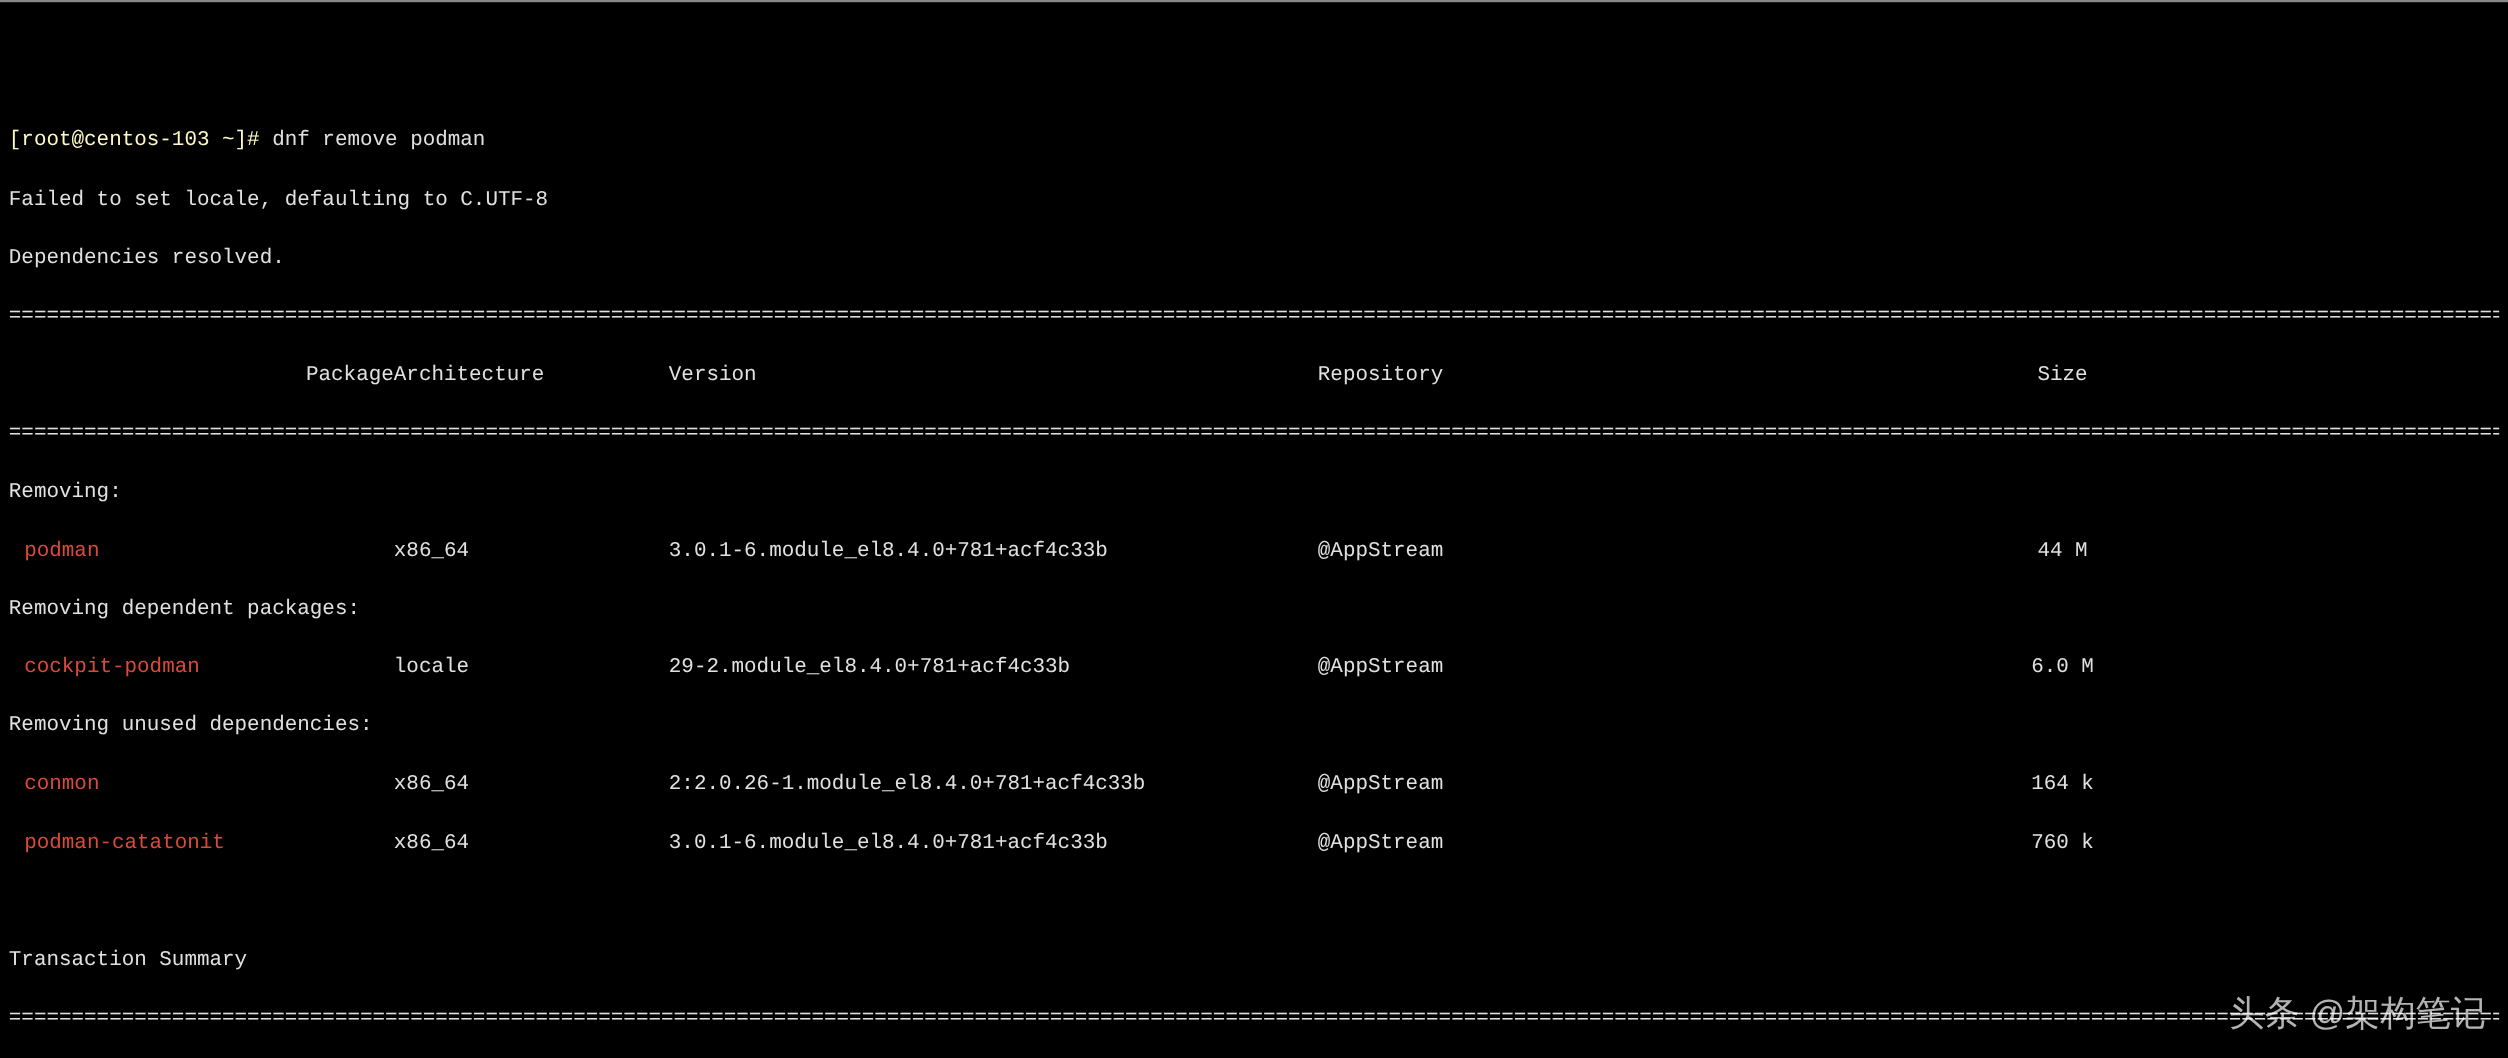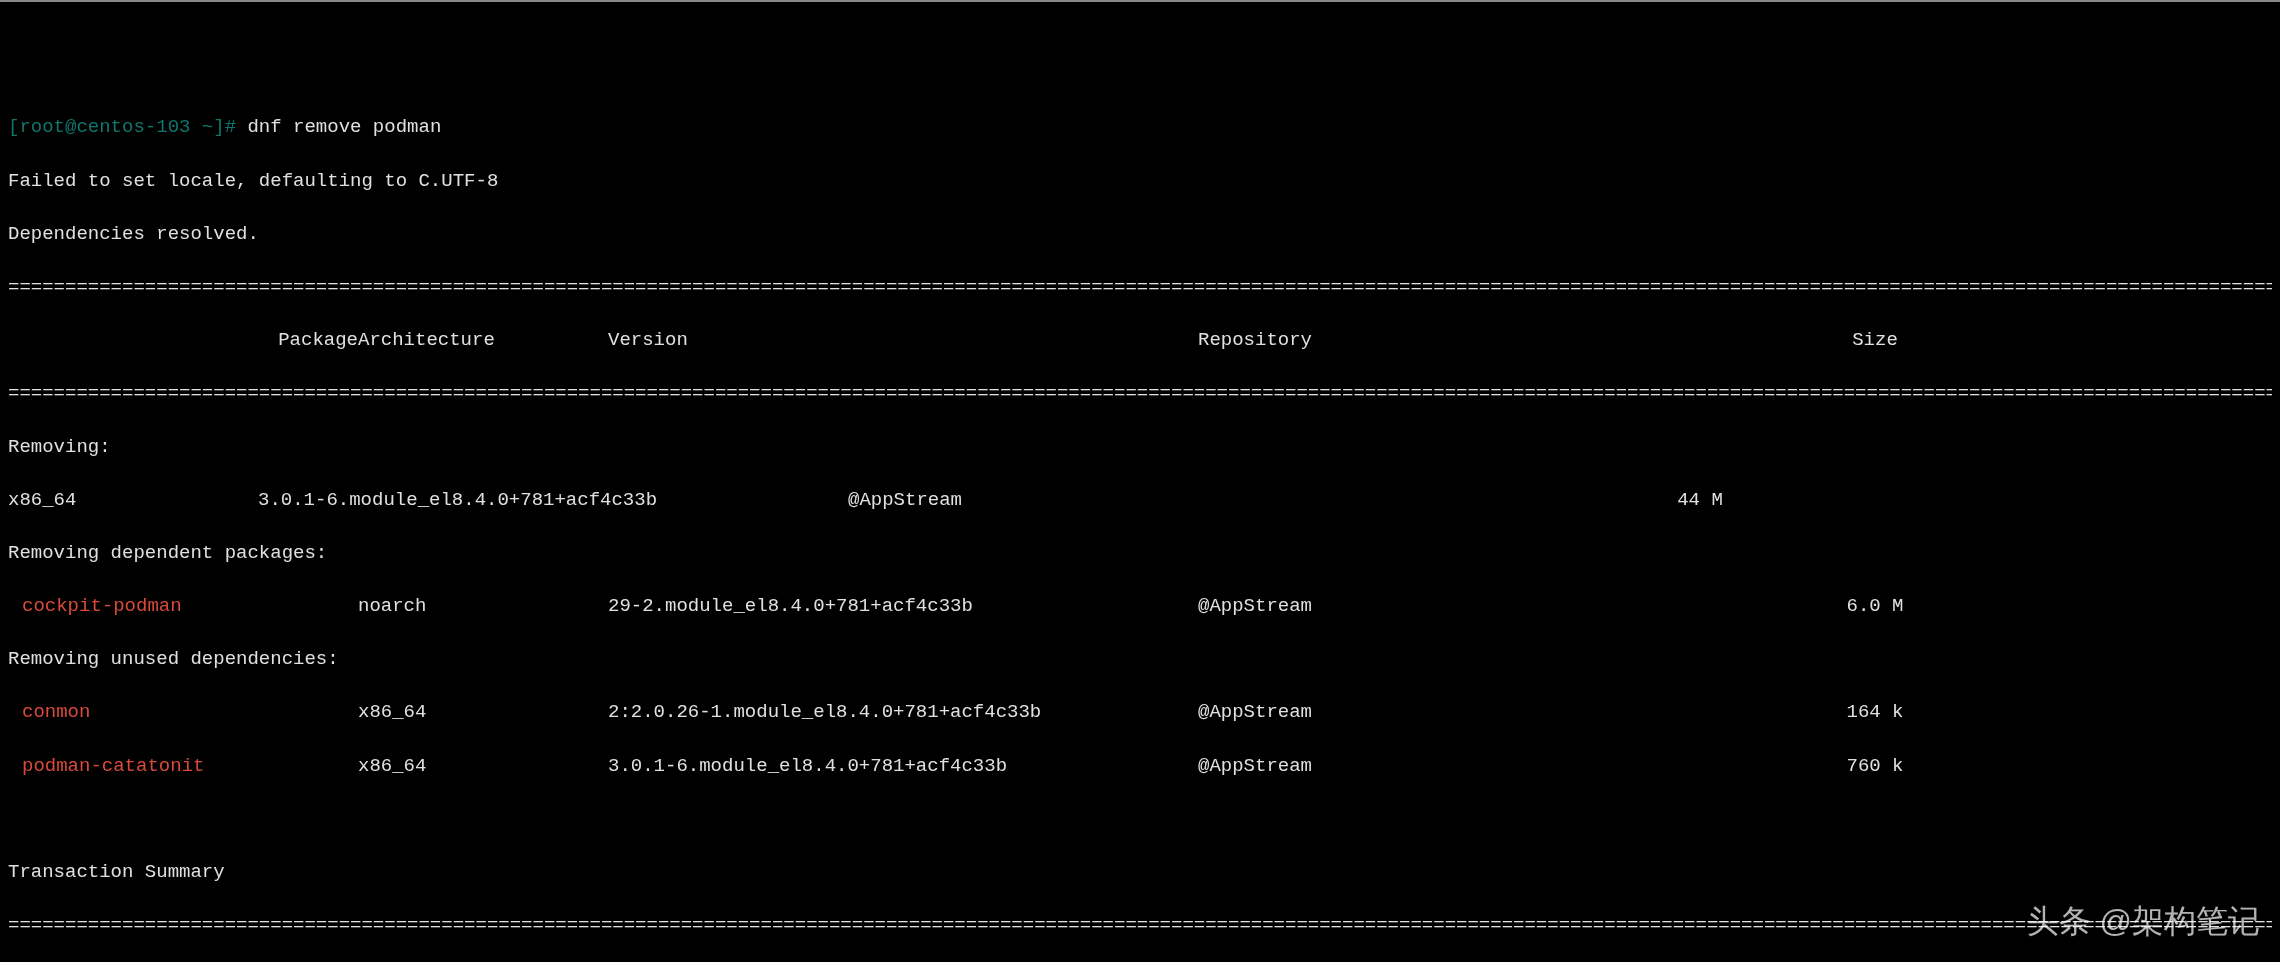--- a/index.html
+++ b/index.html
@@ -15,21 +15,21 @@
       line-height: 1.4;
       padding: 6px 8px;
       white-space: pre;
       overflow: hidden;
       width: 2280px;
       height: 962px;
       position: relative;
       border-top: 2px solid #888;
     }
     .prompt-user {
-      color: #0f766e;
+      color: #fef9c3;
     }
     .package-name {
       color: #d94a3a;
     }
     .divider {
       color: #e0e0e0;
       letter-spacing: 0;
       overflow: hidden;
       white-space: nowrap;
     }
@@ -82,23 +82,23 @@
 
 
 
 <span class="line"><span class="prompt-user">[root@centos-103 ~]# </span><span>dnf remove podman</span></span>
 <span class="line">Failed to set locale, defaulting to C.UTF-8</span>
 <span class="line">Dependencies resolved.</span>
 <span class="line divider">=================================================================================================================================================================================================================================================================</span>
 <span class="line row"><span class="col-pkg-hdr">Package</span><span class="col-arch">Architecture</span><span class="col-ver">Version</span><span class="col-repo">Repository</span><span class="col-size">Size</span></span>
 <span class="line divider">=================================================================================================================================================================================================================================================================</span>
 <span class="line">Removing:</span>
-<span class="line row"><span class="col-arch">x86_64</span><span class="col-ver">3.0.1-6.module_el8.4.0+781+acf4c33b</span><span class="col-repo">@AppStream</span><span class="col-size">44 M</span></span>
+<span class="line row"><span class="col-pkg package-name">podman</span><span class="col-arch">x86_64</span><span class="col-ver">3.0.1-6.module_el8.4.0+781+acf4c33b</span><span class="col-repo">@AppStream</span><span class="col-size">44 M</span></span>
 <span class="line">Removing dependent packages:</span>
-<span class="line row"><span class="col-pkg package-name">cockpit-podman</span><span class="col-arch">noarch</span><span class="col-ver">29-2.module_el8.4.0+781+acf4c33b</span><span class="col-repo">@AppStream</span><span class="col-size">6.0 M</span></span>
+<span class="line row"><span class="col-pkg package-name">cockpit-podman</span><span class="col-arch">locale</span><span class="col-ver">29-2.module_el8.4.0+781+acf4c33b</span><span class="col-repo">@AppStream</span><span class="col-size">6.0 M</span></span>
 <span class="line">Removing unused dependencies:</span>
 <span class="line row"><span class="col-pkg package-name">conmon</span><span class="col-arch">x86_64</span><span class="col-ver">2:2.0.26-1.module_el8.4.0+781+acf4c33b</span><span class="col-repo">@AppStream</span><span class="col-size">164 k</span></span>
 <span class="line row"><span class="col-pkg package-name">podman-catatonit</span><span class="col-arch">x86_64</span><span class="col-ver">3.0.1-6.module_el8.4.0+781+acf4c33b</span><span class="col-repo">@AppStream</span><span class="col-size">760 k</span></span>
 <span class="line"> </span>
 <span class="line">Transaction Summary</span>
 <span class="line divider">=================================================================================================================================================================================================================================================================</span>
 
 <span class="line"></span>
 
 

